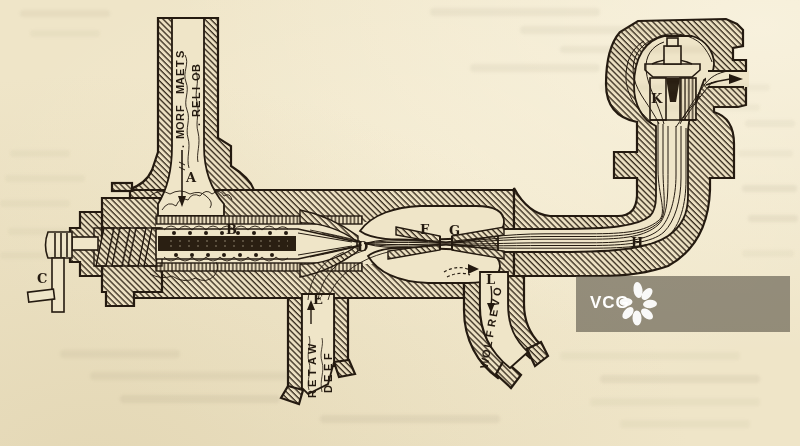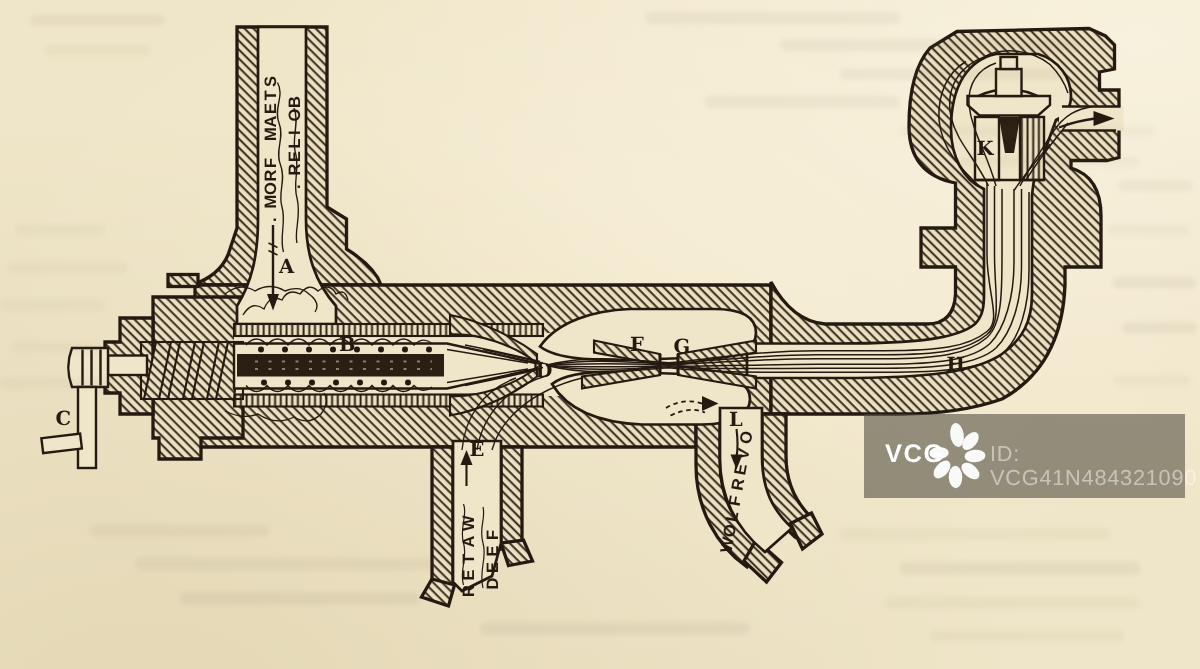--- a/index.html
+++ b/index.html
@@ -255,15 +255,14 @@
       <g fill="#ffffff" opacity="0.95">
         <ellipse cx="22" cy="13" rx="4.5" ry="8" transform="rotate(-8 22 13)"></ellipse>
         <ellipse cx="31" cy="17" rx="4.2" ry="7" transform="rotate(40 31 17)"></ellipse>
         <ellipse cx="34" cy="27" rx="4.2" ry="7" transform="rotate(86 34 27)"></ellipse>
         <ellipse cx="31" cy="37" rx="4.2" ry="7" transform="rotate(130 31 37)"></ellipse>
         <ellipse cx="21" cy="41" rx="4.5" ry="7.5" transform="rotate(178 21 41)"></ellipse>
         <ellipse cx="12" cy="36" rx="4.2" ry="7" transform="rotate(222 12 36)"></ellipse>
         <ellipse cx="10" cy="25" rx="4" ry="6.5" transform="rotate(268 10 25)"></ellipse>
       </g>
     </svg>
-    <span class="wm-id">ID: VCG41N484321090</span>
   </div>
 </div>
 
 </body></html>

